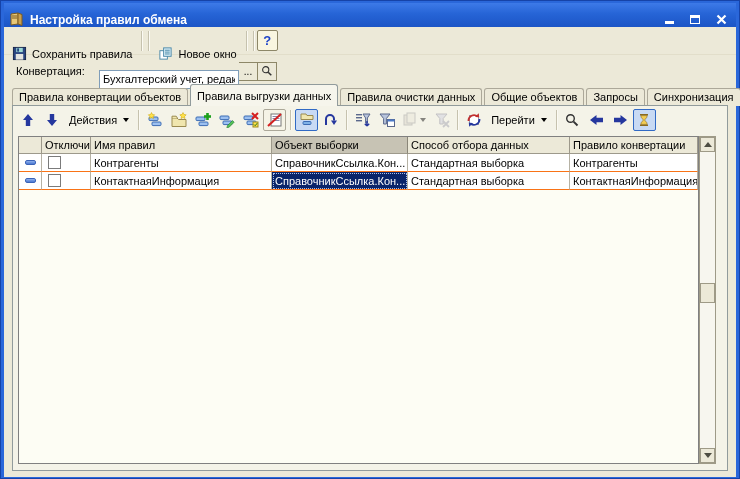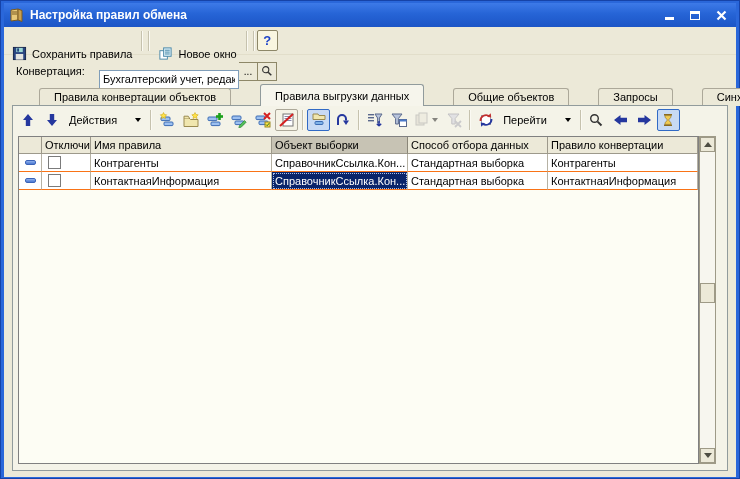--- a/index.html
+++ b/index.html
@@ -2,21 +2,21 @@
 <html><head>
 <meta charset="utf-8">
 <style>
   * { box-sizing: border-box; margin: 0; padding: 0; }
   html,body { width:740px; height:479px; }
   body { font-family:"Liberation Sans",sans-serif; font-size:11px; color:#000; }
 
   .window { width:740px; height:479px; background:#2a67da; padding:2px 3px 3px 3px; position:relative; border:1px solid #1643a8; }
 
   
-  .titlebar { height:24px; display:flex; align-items:center; gap:5px; padding:0 5px;
+  .titlebar { height:24px; display:flex; align-items:flex-end; gap:5px; padding:0 5px;
     background:linear-gradient(180deg,#3d7ae8 0%,#2664d6 45%,#1c55c6 100%); color:#fff; }
   .title-text { font-weight:bold; font-size:12px; white-space:nowrap; }
   .title-buttons { margin-left:auto; display:flex; gap:6px; align-items:center; }
   .tbtn { width:20px; height:16px; display:flex; align-items:flex-end; justify-content:center; cursor:default; }
   .glyph-min { width:9px; height:3px; background:#fff; margin-bottom:3px; }
   .glyph-max { width:10px; height:9px; border:1px solid #fff; border-top:3px solid #fff; margin-bottom:3px; }
 
   
   .content { height:450px; background:#ece9d8; position:relative; }
 
@@ -32,51 +32,51 @@
   
   .conversion-row { position:absolute; top:34px; left:12px; display:flex; align-items:center; height:20px; }
   .conv-label { width:83px; }
   .conv-input { width:140px; height:19px; border:1px solid #7f9db9; background:#fff; font:11px "Liberation Sans",sans-serif;
     padding:1px 3px;margin-top:16px; }
   .conv-btn { width:19px; height:19px; border:1px solid #8d8768; border-left:none; background:#ece9d8;
     display:flex; align-items:center; justify-content:center; font-size:10px; }
 
   
   .tabs { position:absolute; top:57px; left:8px; right:8px; height:22px; display:flex; align-items:flex-end; }
-  .tab { height:18px; padding:2px 14px 2px; background:#ece9d8; border:1px solid #aca899; border-bottom:none;
-    border-radius:3px 3px 0 0; margin-right:2px; white-space:nowrap; position:relative; z-index:1;margin-left:27px; }
+  .tab { height:18px; padding:2px 6px 2px; background:#ece9d8; border:1px solid #aca899; border-bottom:none;
+    border-radius:3px 3px 0 0; margin-right:2px; white-space:nowrap; position:relative; z-index:1; }
   .tab.active { height:22px; padding-top:5px; background:#f6f5ec; border-color:#919b9c; z-index:3; }
 
   
   .tab-panel { position:absolute; left:8px; right:8px; top:78px; bottom:6px; border:1px solid #919b9c; background:#f4f3e8; z-index:2; }
 
   
   .table-toolbar { height:28px; display:flex; align-items:center; padding:2px 3px; gap:1px; }
   .icon-btn { width:23px; height:22px; display:flex; align-items:center; justify-content:center; border:1px solid transparent; }
   .icon-btn.raised { border:1px solid #aca899; background:#f5f3e6; border-radius:2px; }
   .icon-btn.toggled { border:1px solid #316ac5; background:#c8daf4; border-radius:2px; }
   .icon-btn.disabled { opacity:.45; }
-  .tb-label-btn { display:flex; align-items:center; gap:16px; padding:3px 5px; white-space:nowrap;justify-content:center; }
+  .tb-label-btn { display:flex; align-items:center; gap:4px; padding:3px 5px; white-space:nowrap;justify-content:center; }
 
   
   .grid-wrap { position:absolute; left:5px; top:30px; width:698px; height:328px; }
   .grid { position:absolute; left:0; top:0; right:17px; bottom:0; border:1px solid #808080; background:#fdfdf4; overflow:hidden; }
   .grid-header { display:flex; height:17px; }
   .hcell { background:#ece9d8; border-right:1px solid #9d998b; border-bottom:1px solid #9d998b;
     padding:2px 3px; white-space:nowrap; overflow:hidden; }
   .hcell.pressed { background:#c7c3b4; border-right-color:#8a8678; }
   .grid-row { display:flex; height:18px; background:#fff; }
   .cell { border-right:1px solid #b6b2a4; border-bottom:1px solid #f97316; padding:1px 3px;
     white-space:nowrap; overflow:hidden; display:flex; align-items:center; }
   .cell.selected { background:#0a246a; color:#fff; outline:1px dotted #a8c0ee; outline-offset:-2px; }
   .c0 { width:23px; justify-content:center; }
   .c1 { width:49px; }
   .c2 { width:181px; }
   .c3 { width:136px; }
-  .c4 { width:140px; }
+  .c4 { width:162px; }
   .c5 { flex:1; }
   .row-marker { width:11px; height:5px; border:1px solid #3a63b8; border-radius:2px;
     background:linear-gradient(180deg,#8fb0ec,#4a78d2); }
   .checkbox { width:13px; height:13px; background:#fff; border:1px solid #7b7b7b; margin-left:3px; }
 
   
   .scrollbar { position:absolute; right:0; top:0; width:17px; height:328px; background:#f7f6ef; border:1px solid #9e9a87; }
   .sb-btn { width:15px; height:15px; background:#ece9d8; border:1px solid #9e9a87; display:flex; align-items:center; justify-content:center; }
   .sb-btn.bottom { position:absolute; bottom:0; }
   .sb-thumb { position:absolute; left:0; width:15px; top:146px; height:20px; background:#ece9d8; border:1px solid #9e9a87; }
@@ -154,20 +154,21 @@
         <svg width="12" height="12" viewBox="0 0 14 14">
             <circle cx="5.5" cy="5.5" r="3.6" fill="none" stroke="#333" stroke-width="1.3"></circle>
             <line x1="8.4" y1="8.4" x2="12" y2="12" stroke="#333" stroke-width="1.8"></line>
           </svg>
       </span>
     </div>
 
     <div class="tabs">
       <div class="tab">Правила конвертации объектов</div>
       <div class="tab active">Правила выгрузки данных</div>
+      <div class="tab">Правила очистки данных</div>
       <div class="tab">Общие объектов</div>
       <div class="tab">Запросы</div>
       <div class="tab">Синхронизация</div>
     </div>
 
     <div class="tab-panel">
 
       <div class="table-toolbar">
         <div class="icon-btn">
           <svg width="14" height="14" viewBox="0 0 14 14">
@@ -312,21 +313,21 @@
               <path d="M4 2.6 h6 v1.5 l-2.4 2.9 2.4 2.9 v1.5 H4 V9.9 l2.4-2.9 L4 4.1 Z" fill="#f2cc52" stroke="#8a6a20" stroke-width=".6"></path>
             </svg>
         </div>
       </div>
 
       <div class="grid-wrap">
         <div class="grid">
           <div class="grid-header">
             <div class="hcell c0"></div>
             <div class="hcell c1">Отключить</div>
-            <div class="hcell c2">Имя правила</div>
+            <div class="hcell c2">Имя правил</div>
             <div class="hcell c3 pressed">Объект выборки</div>
             <div class="hcell c4">Способ отбора данных</div>
             <div class="hcell c5">Правило конвертации</div>
           </div>
 
           <div class="grid-row">
             <div class="cell c0">
                 <span class="row-marker"></span>
               </div>
             <div class="cell c1">

